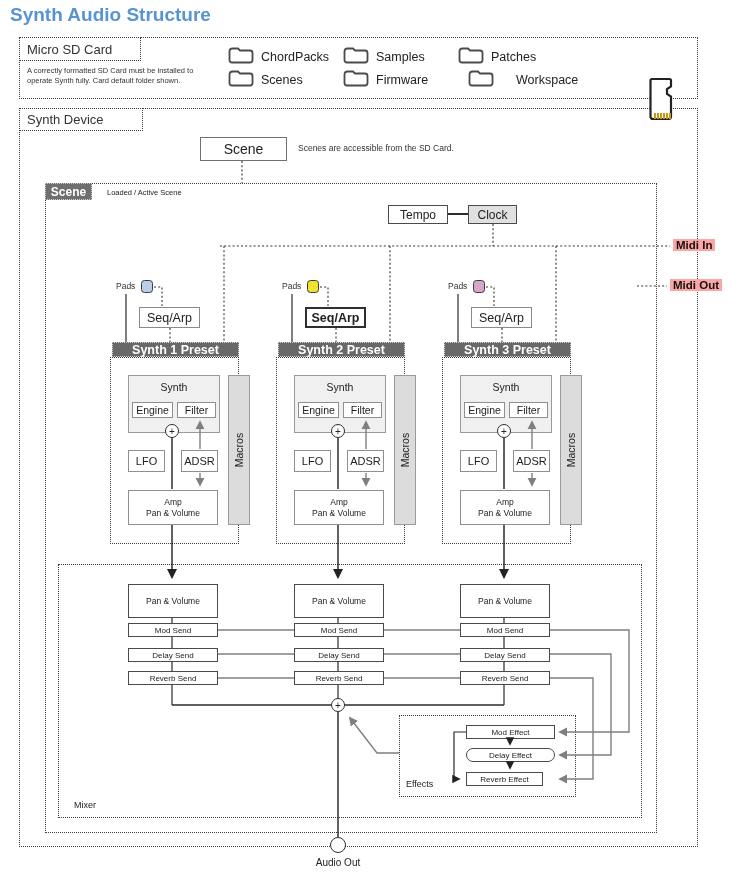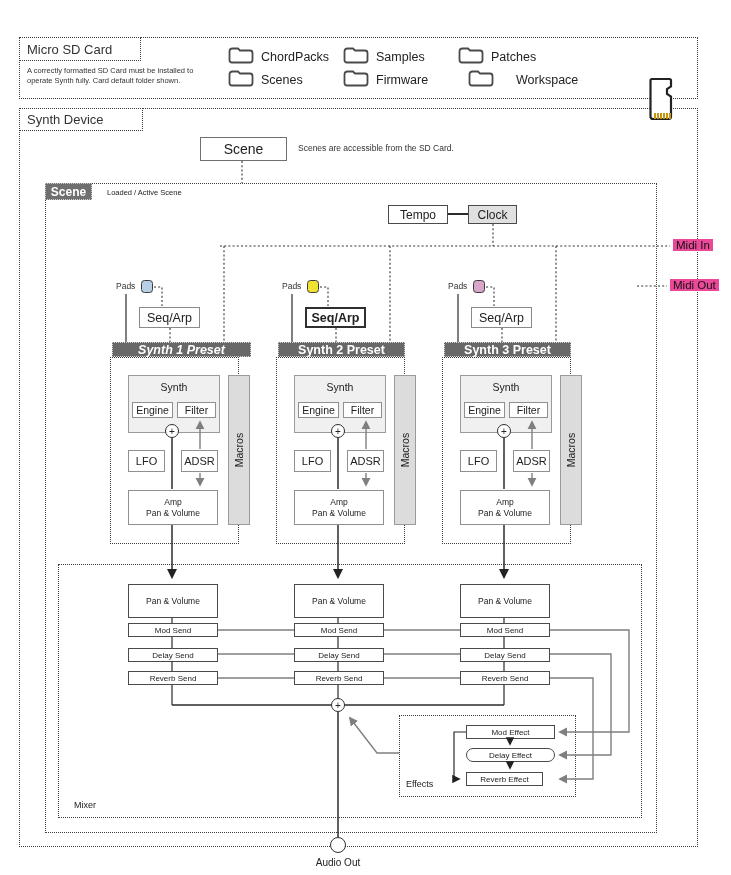--- a/index.html
+++ b/index.html
@@ -30,21 +30,21 @@
   .ampbox{position:absolute;background:#fff;border:1.2px solid #8f8f8f;display:flex;flex-direction:column;
           align-items:center;justify-content:center;font-size:8.5px;line-height:11px;box-sizing:border-box;}
   .macros{position:absolute;background:#dcdcdc;border:1px solid #9a9a9a;display:flex;align-items:center;
           justify-content:center;box-sizing:border-box;}
   .macros span{transform:rotate(-90deg);font-size:10.5px;color:#222;white-space:nowrap;}
   .circ{position:absolute;background:#fff;border:1.5px solid #2f2f2f;border-radius:50%;display:flex;
         align-items:center;justify-content:center;font-size:10px;box-sizing:border-box;z-index:10;}
   .mixb{position:absolute;background:#fff;border:1.2px solid #4a4a4a;display:flex;align-items:center;
         justify-content:center;font-size:8.5px;box-sizing:border-box;z-index:3;}
   .sendb{font-size:8px;}
-  .midilbl{position:absolute;background:#ec4899;font-size:11.5px;color:#111;padding:0 3px;z-index:10;}
+  .midilbl{position:absolute;background:#fca5a5;font-size:11.5px;color:#111;padding:0 3px;z-index:10;font-weight:bold;}
   .wires{position:absolute;left:0;top:0;z-index:5;pointer-events:none;}
   .ontop{z-index:10;}
 </style>
 </head>
 <body>
 
 <div class="stage">
 
   <svg class="wires" width="731" height="875" viewBox="0 0 731 875">
     <defs>
@@ -115,20 +115,21 @@
       <path d="M218 654 H294"></path>
         <path d="M384 654 H460"></path>
         <path d="M550 654 H611 V755 H560" marker-end="url(#ag)"></path>
       <path d="M218 678 H294"></path>
         <path d="M384 678 H460"></path>
         <path d="M550 678 H593 V779 H560" marker-end="url(#ag)"></path>
       <path d="M399 753 H377 L350 718" marker-end="url(#ag)"></path>
     </g>
   </svg>
 
+  <div class="abs ttl" style="left:10px;top:4px;">Synth Audio Structure</div>
 
   <div class="dotbox" style="left:19px;top:37px;width:677px;height:60px;"></div>
   <div class="lblbox" style="left:19px;top:37px;width:113px;height:22px;">Micro SD Card</div>
   <div class="abs note" style="left:27px;top:66px;width:195px;">
     <span>A correctly formatted SD Card must be installed to</span><br>
     <span>operate Synth fully. Card default folder shown.</span>
   </div>
 
   <div class="folder" style="left:228px;top:47px;">
     <svg width="26" height="17" viewBox="0 0 26 17">
@@ -191,21 +192,21 @@
 
   <div class="sbox" style="left:388px;top:205px;width:60px;height:19px;">Tempo</div>
   <div class="sbox graybg" style="left:468px;top:205px;width:49px;height:19px;">Clock</div>
 
   <div class="midilbl" style="left:673px;top:239px;">Midi In</div>
   <div class="midilbl" style="left:670px;top:279px;">Midi Out</div>
 
   <div class="abs cap" style="left:116px;top:281px;">Pads</div>
   <div class="pad" style="left: 141px; top: 280px; background-color: rgb(185, 207, 232);"></div>
   <div class="seq" style="left:139px;top:307px;width:61px;height:21px;">Seq/Arp</div>
-  <div class="hdr" style="left:112px;top:342px;width:139px;height:15px;font-style:italic;">Synth 1 Preset</div>
+  <div class="hdr" style="left:112px;top:342px;width:127px;height:15px;">Synth 1 Preset</div>
   <div class="dotbox" style="left:110px;top:357px;width:127px;height:185px;"></div>
   <div class="synthbox" style="left:128px;top:375px;width:92px;height:58px;"></div>
   <div class="abs" style="left:128px;top:381px;width:92px;text-align:center;font-size:10.5px;">Synth</div>
   <div class="inbox" style="left:132px;top:402px;width:41px;height:16px;">Engine</div>
   <div class="inbox" style="left:177px;top:402px;width:39px;height:16px;">Filter</div>
   <div class="circ" style="left:165px;top:424px;width:14px;height:14px;">+</div>
   <div class="inbox" style="left:128px;top:450px;width:37px;height:22px;font-size:11px;">LFO</div>
   <div class="inbox" style="left:181px;top:450px;width:37px;height:22px;font-size:11px;">ADSR</div>
   <div class="ampbox" style="left:128px;top:490px;width:90px;height:35px;">
     <span>Amp</span>

